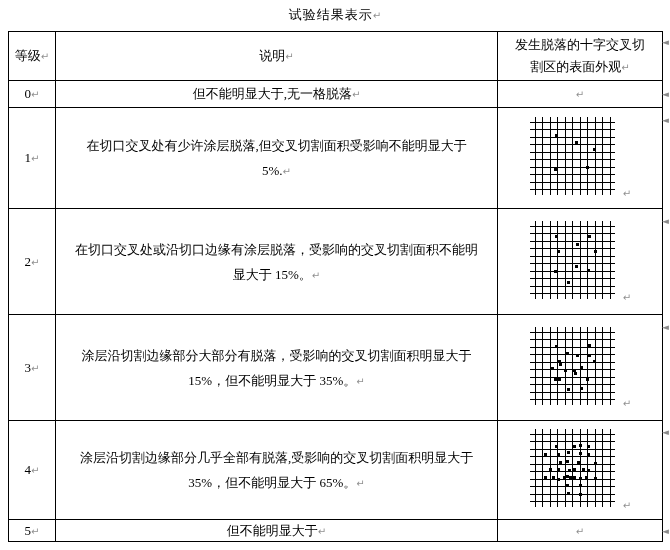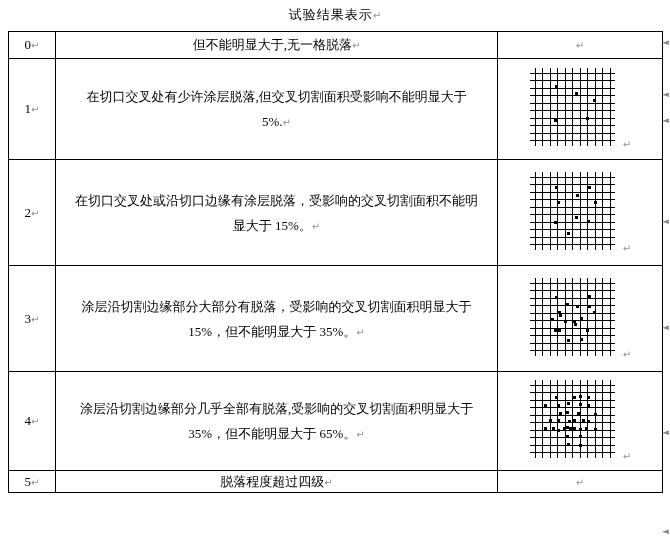--- a/index.html
+++ b/index.html
@@ -79,20 +79,32 @@
     <span class="txt">试验结果表示</span><span class="pilcrow">↵</span>
   </div>
 
   <table class="results">
     <colgroup>
       <col style="width:47px">
       <col style="width:442px">
       <col style="width:165px">
     </colgroup>
     <tbody>
+      <tr style="height:49px">
+        <td>
+          <span class="txt hdr-txt">等级</span><span class="pilcrow">↵</span>
+        </td>
+        <td>
+          <span class="txt hdr-txt">说明</span><span class="pilcrow">↵</span>
+        </td>
+        <td>
+          <span class="txt hdr-txt">发生脱落的十字交叉切
+割区的表面外观</span><span class="pilcrow">↵</span>
+        </td>
+      </tr>
 
       <tr style="height:27px">
         <td>
           <span class="txt grade-txt">0</span><span class="pilcrow">↵</span>
         </td>
         <td>
           <span class="txt">但不能明显大于,无一格脱落</span><span class="pilcrow">↵</span>
         </td>
         <td>
           <span class="pilcrow">↵</span>
@@ -314,21 +326,21 @@
               <span class="pilcrow">↵</span>
             </span>
         </td>
       </tr>
 
       <tr style="height:22px">
         <td>
           <span class="txt grade-txt">5</span><span class="pilcrow">↵</span>
         </td>
         <td>
-          <span class="txt">脱落程度超过四级</span><span class="pilcrow">↵</span>
+          <span class="txt">但不能明显大于</span><span class="pilcrow">↵</span>
         </td>
         <td>
           <span class="pilcrow">↵</span>
         </td>
       </tr>
     </tbody>
   </table>
 
   <span class="edge-mark" style="top:38px">◄</span>
   <span class="edge-mark" style="top:90px">◄</span>

